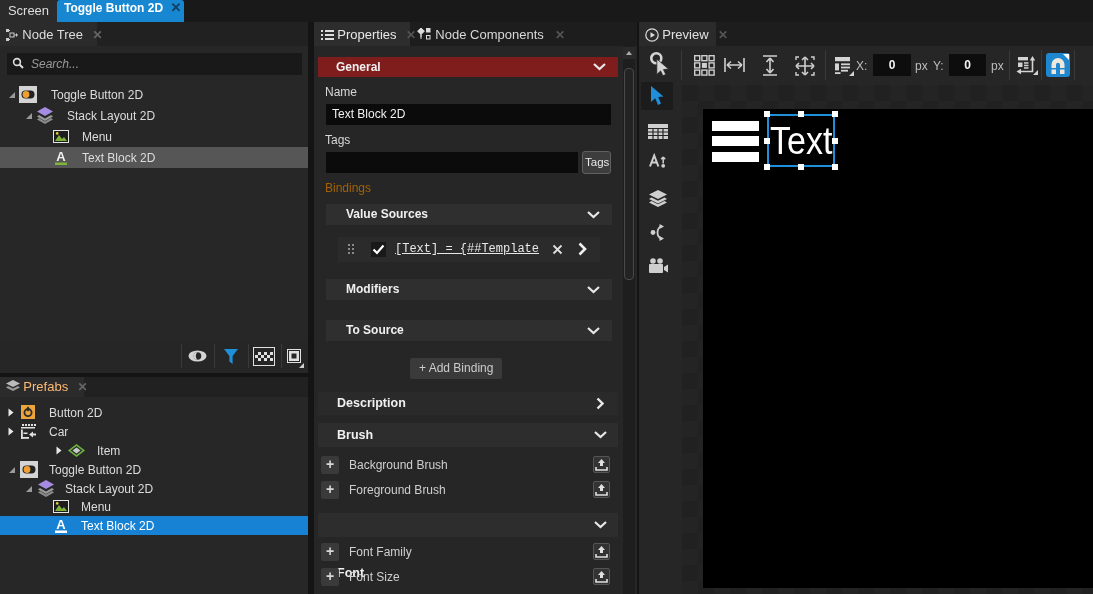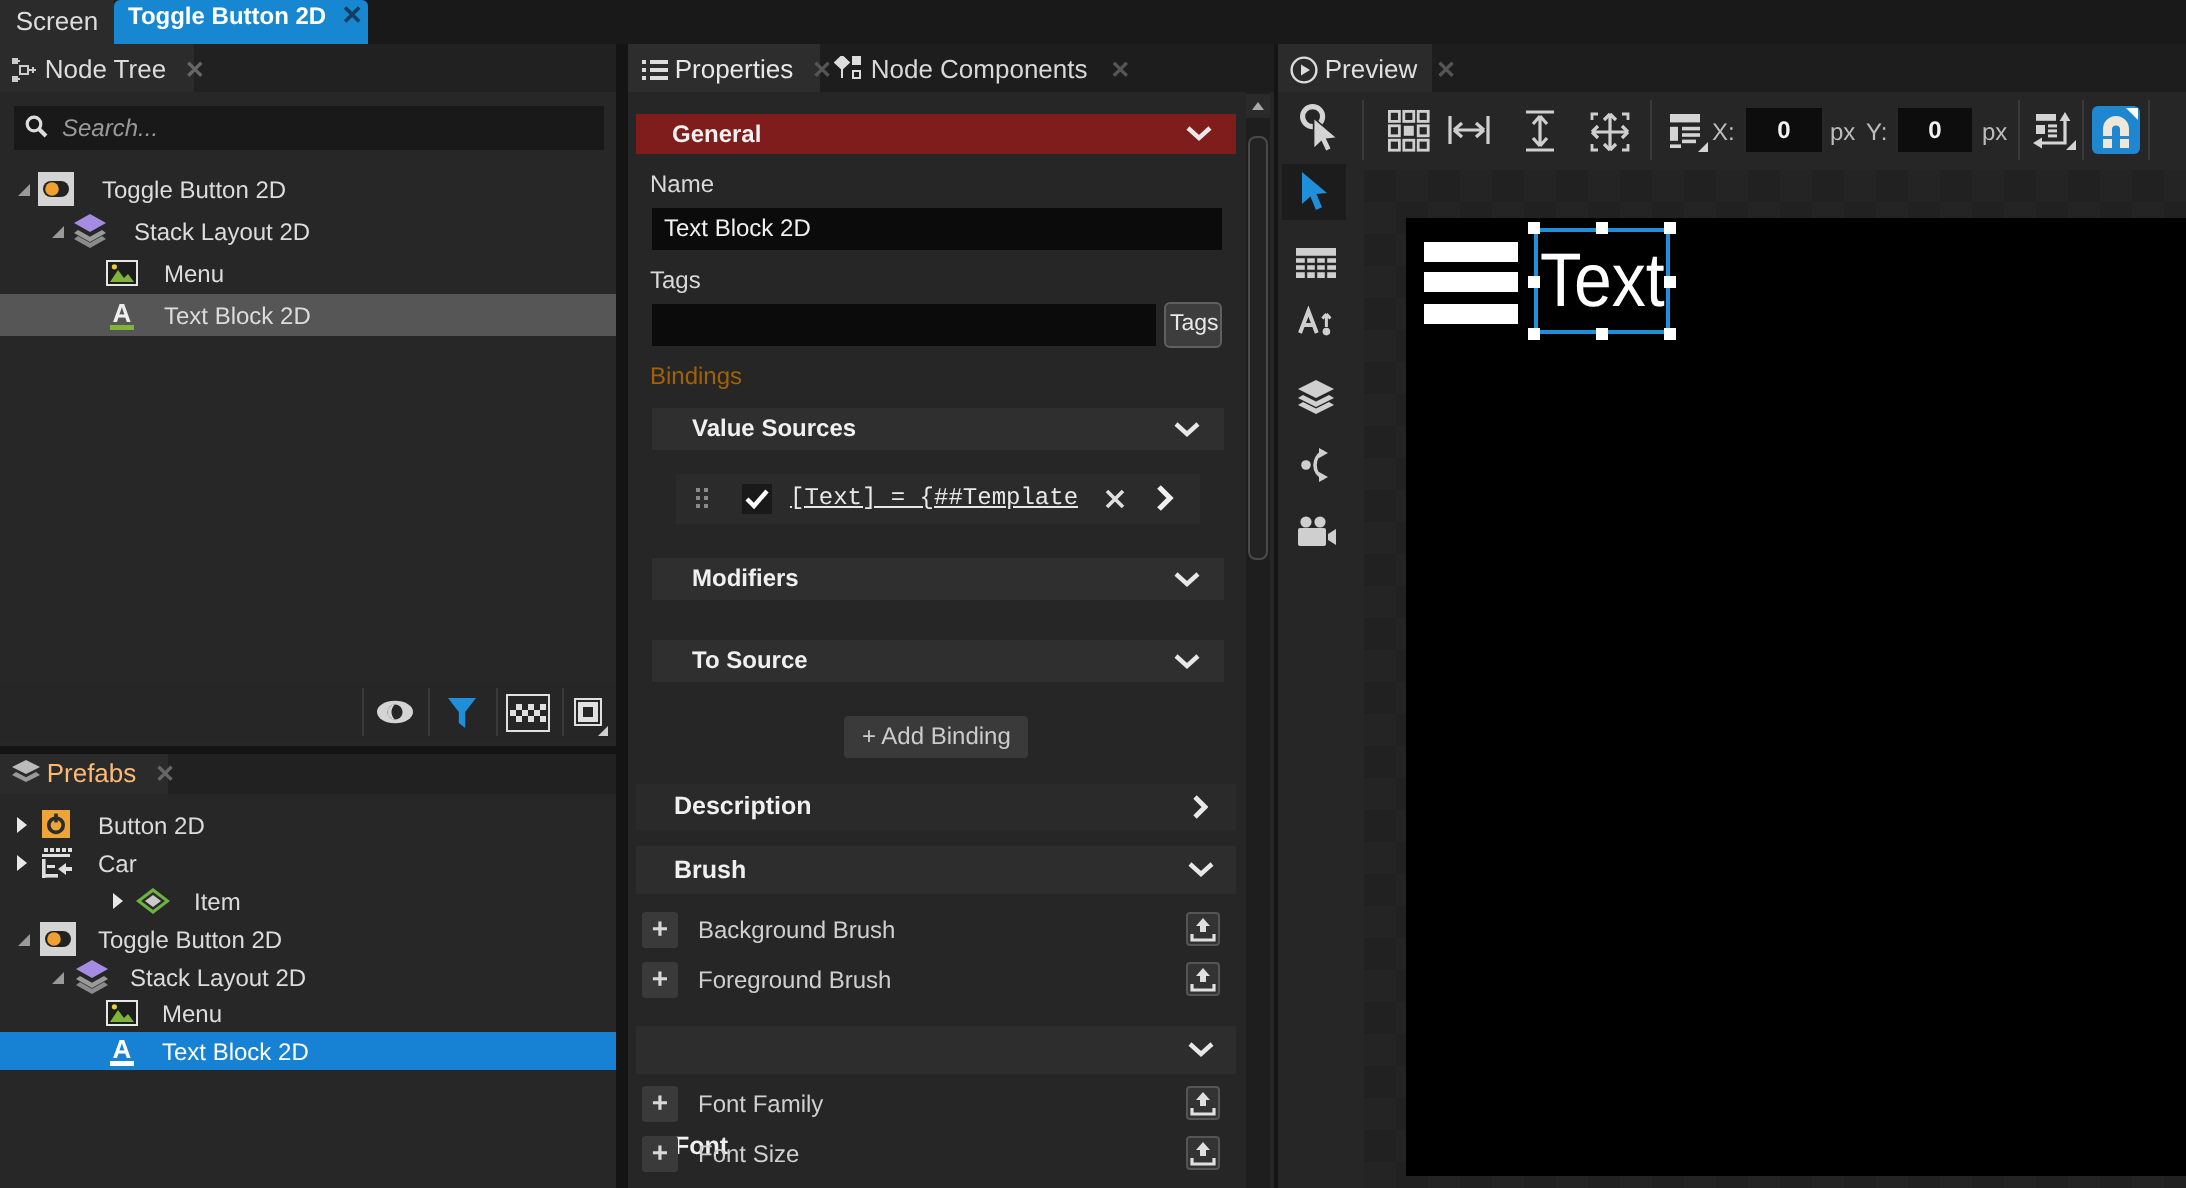--- a/index.html
+++ b/index.html
@@ -303,21 +303,21 @@
     </svg>
 </div>
 
 <div class="abs" style="left:326px;top:320px;width:286px;height:21px;background:#2f2f2f;">
   <span class="abs bold" style="left:20px;top:3px;color:#f0f0f0;font-size:12px;">To Source</span>
   <svg class="abs" style="left:261px;top:7px;" width="13" height="8" viewBox="0 0 13 8">
       <path d="M1 1 L6.5 6 L12 1" fill="none" stroke="#e8e8e8" stroke-width="2.2"></path>
     </svg>
 </div>
 
-<div class="abs" style="left:422px;top:358px;width:92px;height:21px;background:#3a3a3a;border-radius:2px;">
+<div class="abs" style="left:410px;top:358px;width:92px;height:21px;background:#3a3a3a;border-radius:2px;">
   <span class="abs" style="left:9px;top:3px;color:#cccccc;font-size:12px;">+ Add Binding</span>
 </div>
 
 <div class="abs" style="left:318px;top:392px;width:300px;height:23px;background:#2a2a2a;">
   <span class="abs bold" style="left:19px;top:4px;color:#f0f0f0;font-size:12.5px;">Description</span>
   <svg class="abs" style="left:278px;top:5px;" width="8" height="13" viewBox="0 0 8 13">
       <path d="M1.5 1.5 L6.5 6.5 L1.5 11.5" fill="none" stroke="#e8e8e8" stroke-width="2.4"></path>
     </svg>
 </div>
 

